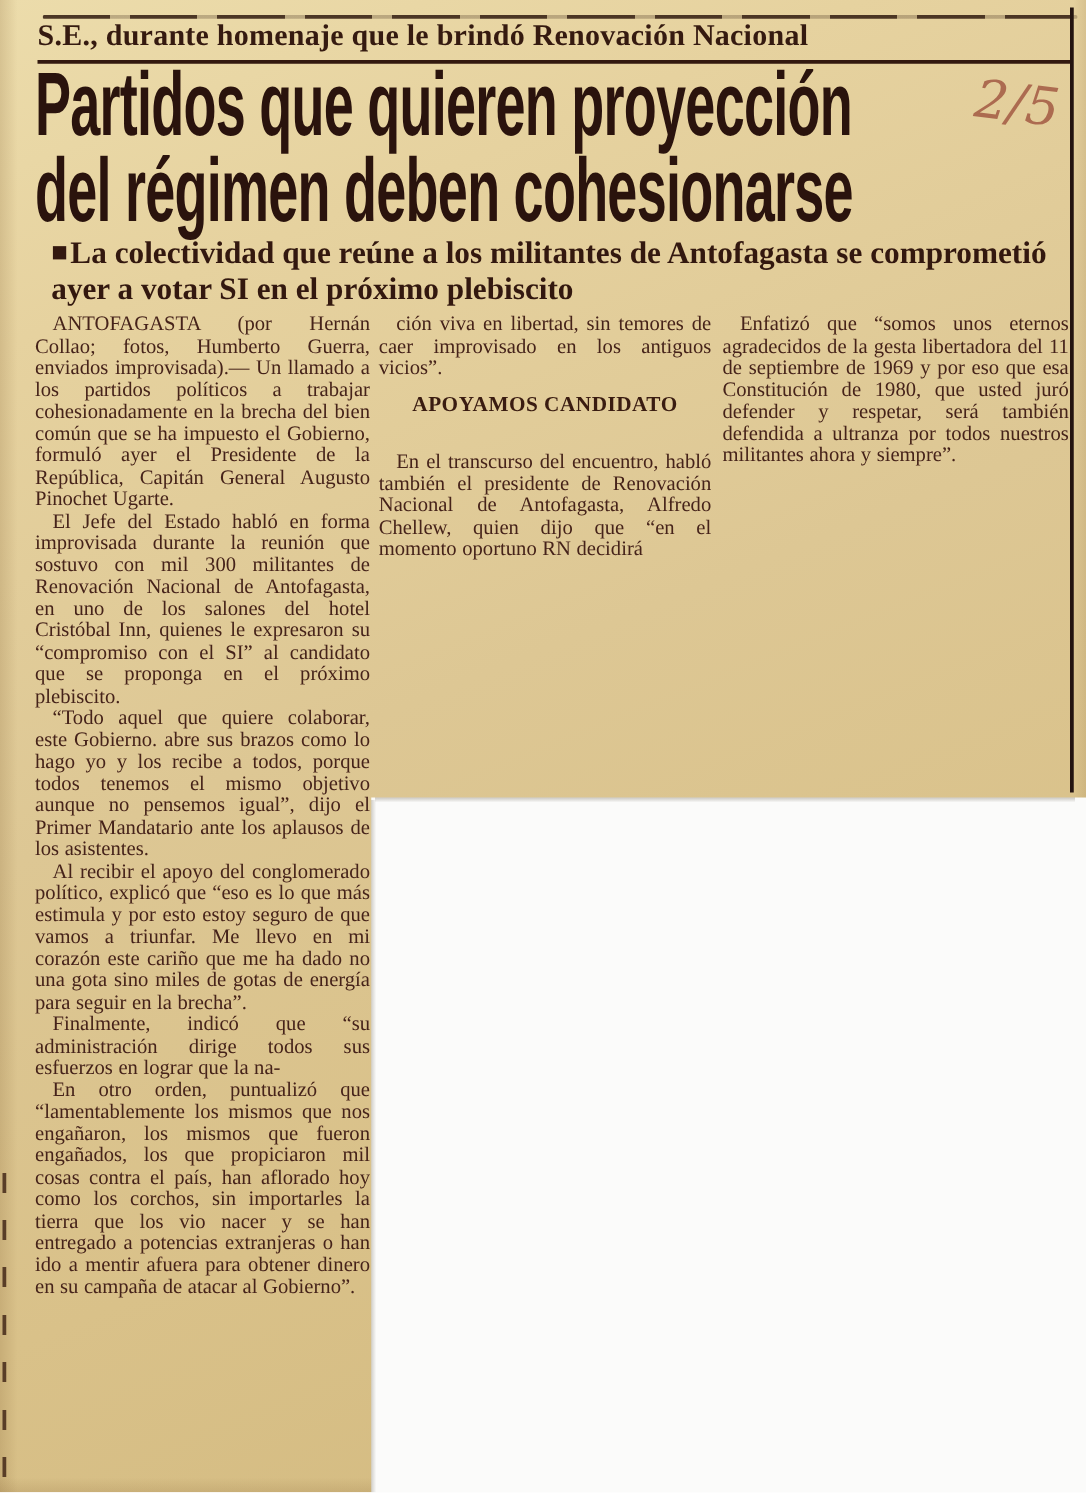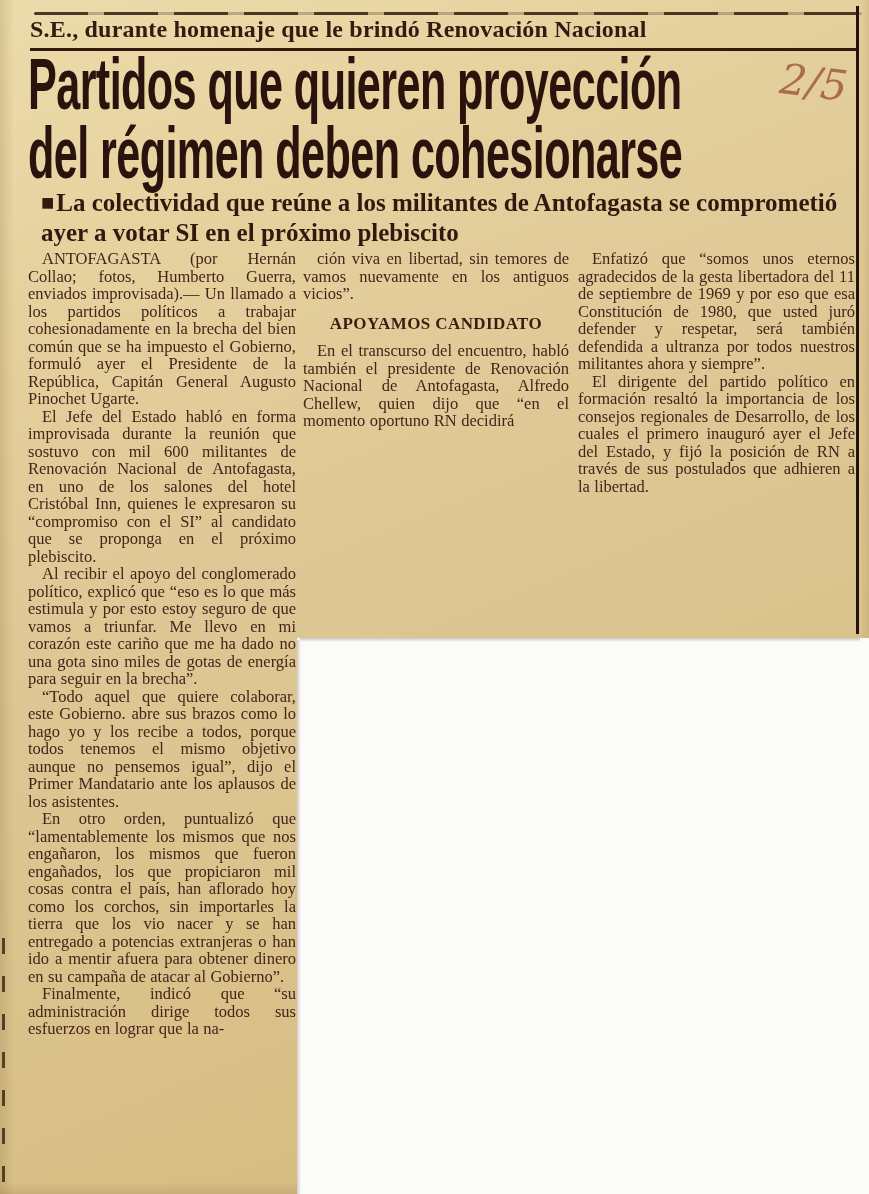--- a/index.html
+++ b/index.html
@@ -132,21 +132,21 @@
     text-align:justify;
     hyphens:auto;
     -webkit-hyphens:auto;
     word-spacing:.02em;
   }
   .section-subheading{
     font-weight:bold;
     font-size:17px;
     letter-spacing:.4px;
     text-align:center;
-    margin:12px 0 10px 0;
+    margin:12px 0 28px 0;
     color:#3a1c11;
   }
 </style>
 </head>
 <body>
 
 <div class="scan">
 
   <div class="paper"></div>
   <div class="paper-inner-shade"></div>
@@ -167,31 +167,30 @@
   </div>
 
   <div class="handwritten-note">2/5</div>
 
   <div class="subhead">
     <span class="bullet-square">■</span><span>La colectividad que reúne a los militantes de Antofagasta se comprometió ayer a votar SI en el próximo plebiscito</span>
   </div>
 
   <div class="column col-1">
     <p>ANTOFAGASTA (por Hernán Collao; fotos, Humberto Guerra, enviados improvisada).— Un llamado a los partidos políticos a trabajar cohesionadamente en la brecha del bien común que se ha impuesto el Gobierno, formuló ayer el Presidente de la República, Capitán General Augusto Pinochet Ugarte.</p>
-    <p>El Jefe del Estado habló en forma improvisada durante la reunión que sostuvo con mil 600 militantes de Renovación Nacional de Antofagasta, en uno de los salones del hotel Cristóbal Inn, quienes le expresaron su “compromiso con el SI” al candidato que se proponga en el próximo plebiscito.</p>
+    <p>El Jefe del Estado habló en forma improvisada durante la reunión que sostuvo con mil 300 militantes de Renovación Nacional de Antofagasta, en uno de los salones del hotel Cristóbal Inn, quienes le expresaron su “compromiso con el SI” al candidato que se proponga en el próximo plebiscito.</p>
+    <p>“Todo aquel que quiere colaborar, este Gobierno. abre sus brazos como lo hago yo y los recibe a todos, porque todos tenemos el mismo objetivo aunque no pensemos igual”, dijo el Primer Mandatario ante los aplausos de los asistentes.</p>
     <p>Al recibir el apoyo del conglomerado político, explicó que “eso es lo que más estimula y por esto estoy seguro de que vamos a triunfar. Me llevo en mi corazón este cariño que me ha dado no una gota sino miles de gotas de energía para seguir en la brecha”.</p>
-    <p>“Todo aquel que quiere colaborar, este Gobierno. abre sus brazos como lo hago yo y los recibe a todos, porque todos tenemos el mismo objetivo aunque no pensemos igual”, dijo el Primer Mandatario ante los aplausos de los asistentes.</p>
+    <p>Finalmente, indicó que “su administración dirige todos sus esfuerzos en lograr que la na-</p>
     <p>En otro orden, puntualizó que “lamentablemente los mismos que nos engañaron, los mismos que fueron engañados, los que propiciaron mil cosas contra el país, han aflorado hoy como los corchos, sin importarles la tierra que los vio nacer y se han entregado a potencias extranjeras o han ido a mentir afuera para obtener dinero en su campaña de atacar al Gobierno”.</p>
-    <p>Finalmente, indicó que “su administración dirige todos sus esfuerzos en lograr que la na-</p>
   </div>
 
   <div class="column col-2">
-    <p>ción viva en libertad, sin temores de vamos nuevamente en los antiguos vicios”.</p>
+    <p>ción viva en libertad, sin temores de caer improvisado en los antiguos vicios”.</p>
     <div class="section-subheading">APOYAMOS CANDIDATO</div>
     <p>En el transcurso del encuentro, habló también el presidente de Renovación Nacional de Antofagasta, Alfredo Chellew, quien dijo que “en el momento oportuno RN decidirá</p>
   </div>
 
   <div class="column col-3">
     <p>Enfatizó que “somos unos eternos agradecidos de la gesta libertadora del 11 de septiembre de 1969 y por eso que esa Constitución de 1980, que usted juró defender y respetar, será también defendida a ultranza por todos nuestros militantes ahora y siempre”.</p>
-    <p>El dirigente del partido político en formación resaltó la importancia de los consejos regionales de Desarrollo, de los cuales el primero inauguró ayer el Jefe del Estado, y fijó la posición de RN a través de sus postulados que adhieren a la libertad.</p>
   </div>
 
 </div>
 
 </body></html>

